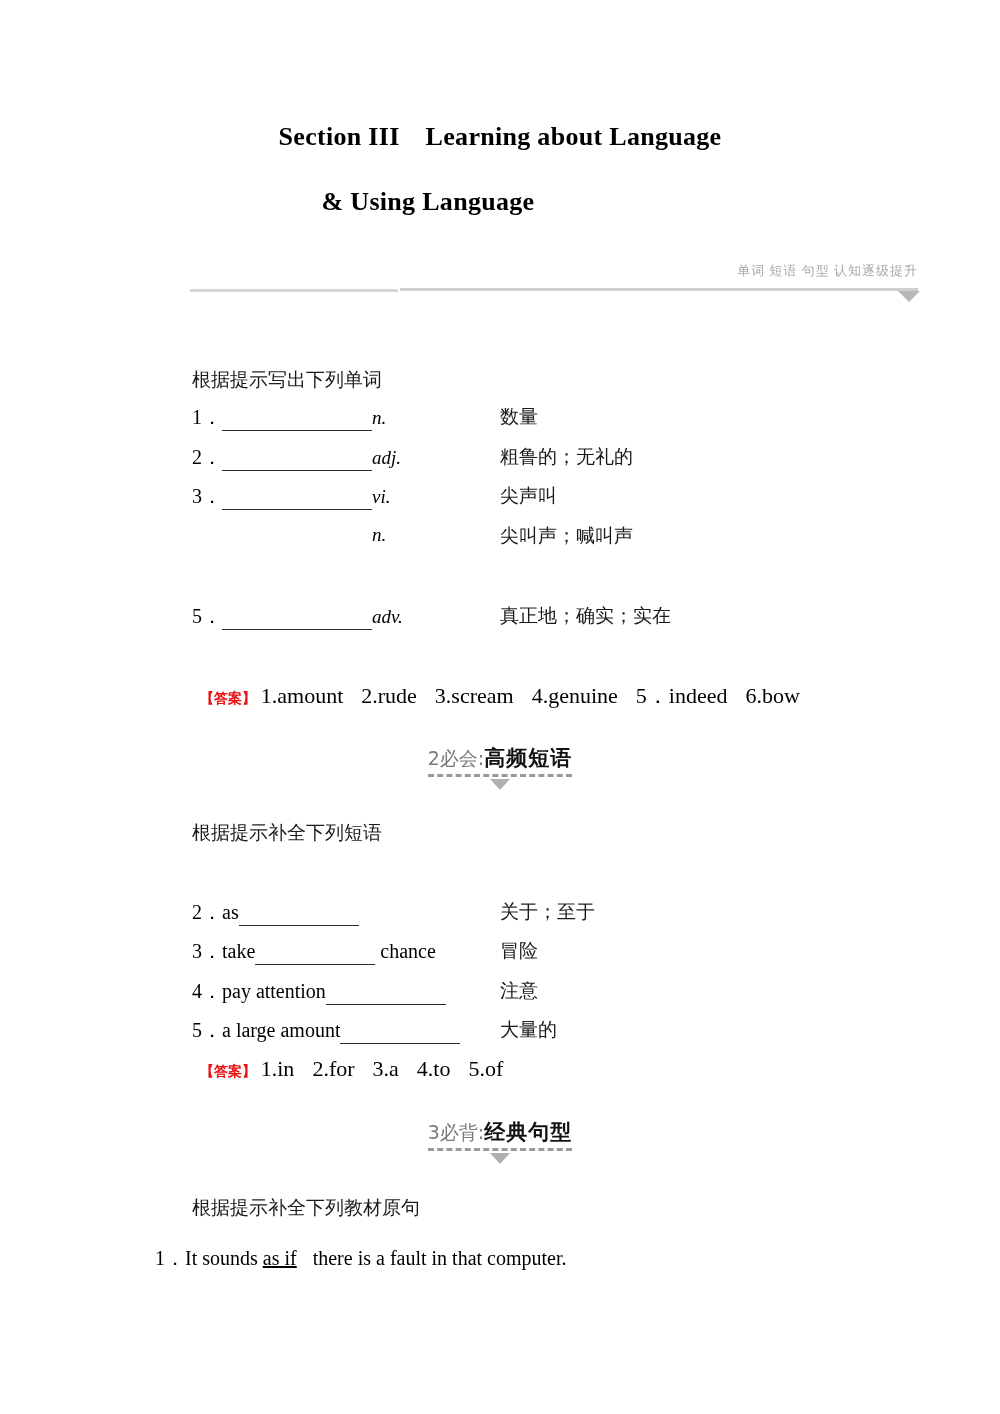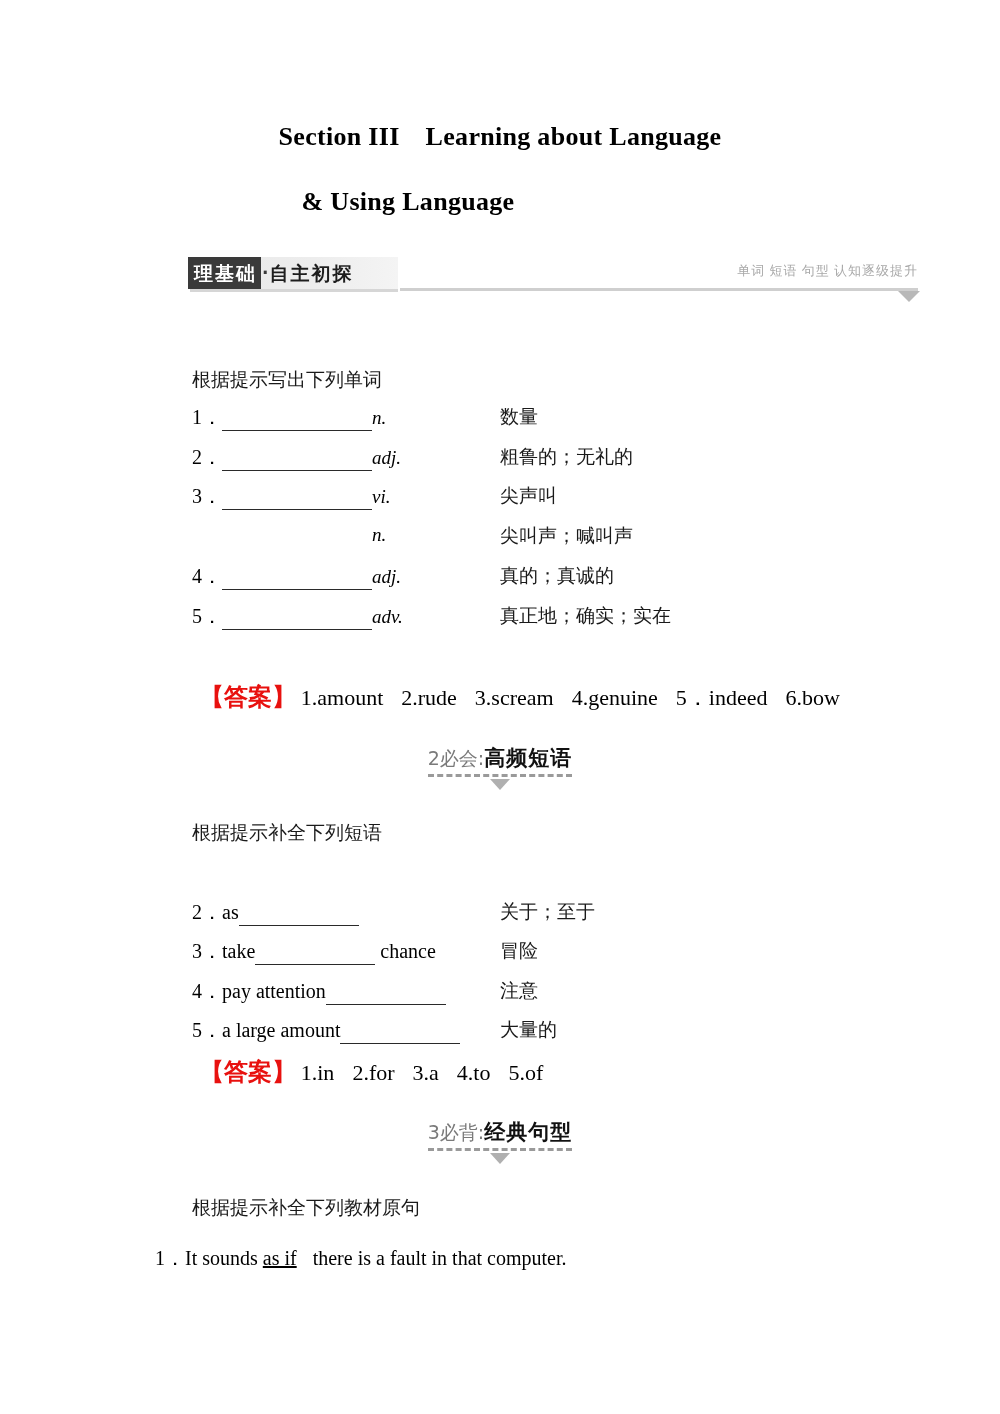--- a/index.html
+++ b/index.html
@@ -37,20 +37,21 @@
     left: 0;
     width: 1000px;
     text-align: center;
   }
   .title-line2 {
     position: absolute;
     top: 189px;
     left: 0;
     width: 816px;
     text-align: center;
+    padding-left: 20px;
   }
   .title-gap { display: inline-block; width: 26px; }
 
   
   .banner {
     position: absolute;
     left: 188px;
     top: 257px;
     width: 210px;
     height: 32px;
@@ -248,21 +249,21 @@
   .answer {
     position: absolute;
     left: 200px;
     white-space: nowrap;
     font-size: 19px;
   }
   .answer .lab {
     color: #e8110f;
     font-family: "DejaVu Sans", sans-serif;
     font-weight: bold;
-    font-size: 24px;
+    font-size: 14px;
     letter-spacing: 0px;
   }
   .answer .ans {
     font-family: "Liberation Serif", serif;
     color: #000000;
     font-size: 22px;
   }
   .answer .ans span { margin-right: 18px; }
 
   .sentence {
@@ -279,25 +280,20 @@
 </head>
 <body>
 
 <div class="page">
 
   <div class="doc-title title-line1">
     <span>Section III</span><span class="title-gap"></span><span>Learning about Language</span>
   </div>
   <div class="doc-title title-line2">&amp; Using Language</div>
 
-  <div class="banner">
-    <span class="banner-dark">理基础</span>
-    <span class="banner-dot">·</span>
-    <span class="banner-light">自主初探</span>
-  </div>
   <div class="banner-shadow"></div>
   <div class="banner-note">单词 短语 句型 认知逐级提升</div>
   <div class="banner-rule"></div>
   <div class="banner-tri"></div>
 
 
   <div class="prompt" style="top:367px">根据提示写出下列单词</div>
 
   <div class="wrow" style="top:404px">
     <span class="idx">1．</span><span class="blank" style="width:150px"></span><span class="pos">n.</span>
@@ -307,24 +303,20 @@
     <span class="idx">2．</span><span class="blank" style="width:150px"></span><span class="pos">adj.</span>
     <span class="mean">粗鲁的；无礼的</span>
   </div>
   <div class="wrow" style="top:483px">
     <span class="idx">3．</span><span class="blank" style="width:150px"></span><span class="pos">vi.</span>
     <span class="mean">尖声叫</span>
   </div>
   <div class="wrow" style="top:523px">
     <span class="idx"></span><span class="blank" style="width:150px;border-bottom:none"></span><span class="pos">n.</span>
     <span class="mean">尖叫声；喊叫声</span>
-  </div>
-  <div class="wrow" style="top:563px">
-    <span class="idx">4．</span><span class="blank" style="width:150px"></span><span class="pos">adj.</span>
-    <span class="mean">真的；真诚的</span>
   </div>
   <div class="wrow" style="top:603px">
     <span class="idx">5．</span><span class="blank" style="width:150px"></span><span class="pos">adv.</span>
     <span class="mean">真正地；确实；实在</span>
   </div>
 
   <div class="answer" style="top:681px">
     <span class="lab">【答案】</span>
     <span class="ans"><span>1.amount</span><span>2.rude</span><span>3.scream</span><span>4.genuine</span><span>5．indeed</span><span>6.bow</span></span>
   </div>

